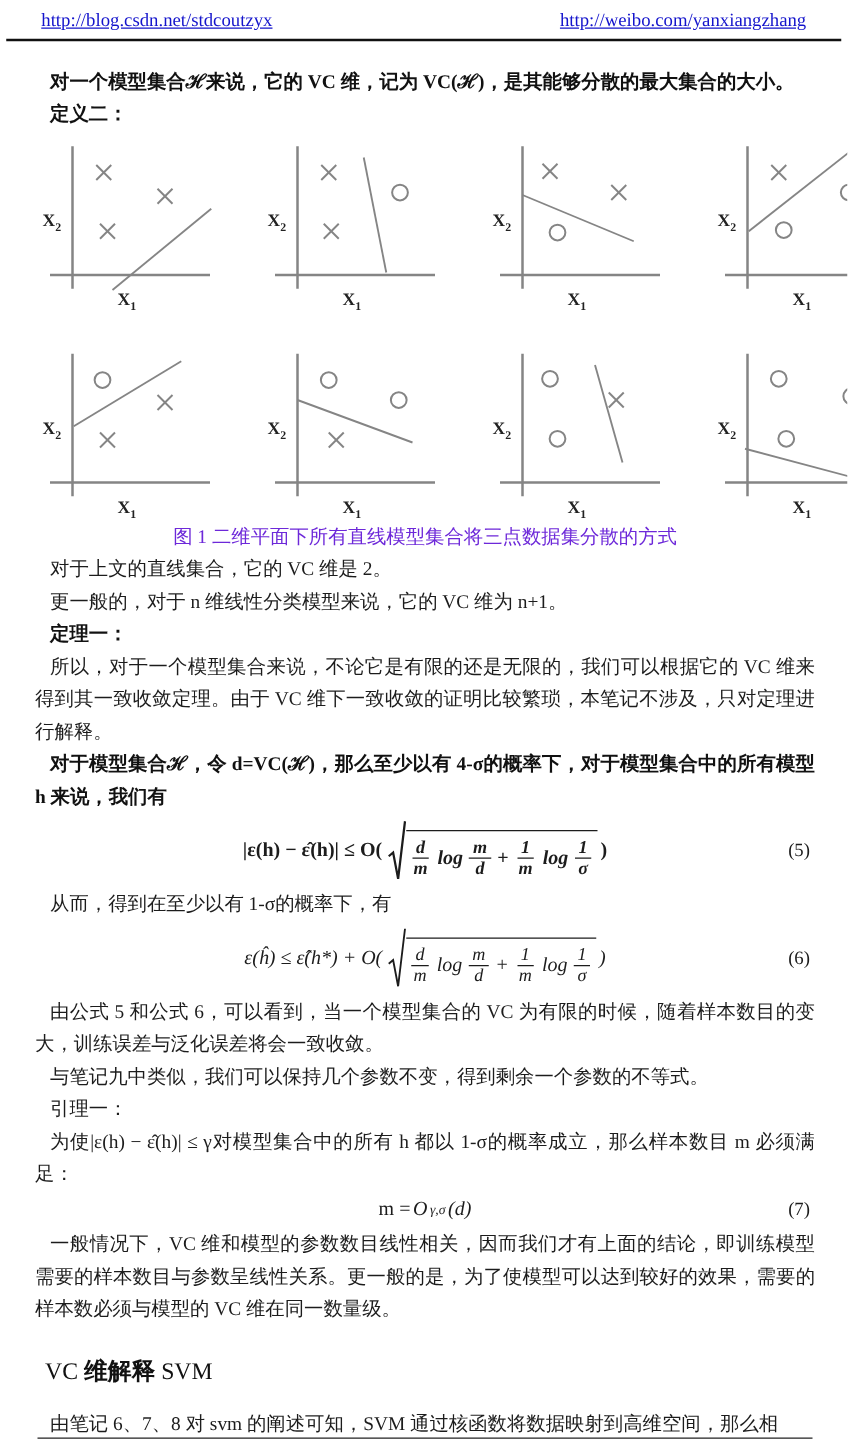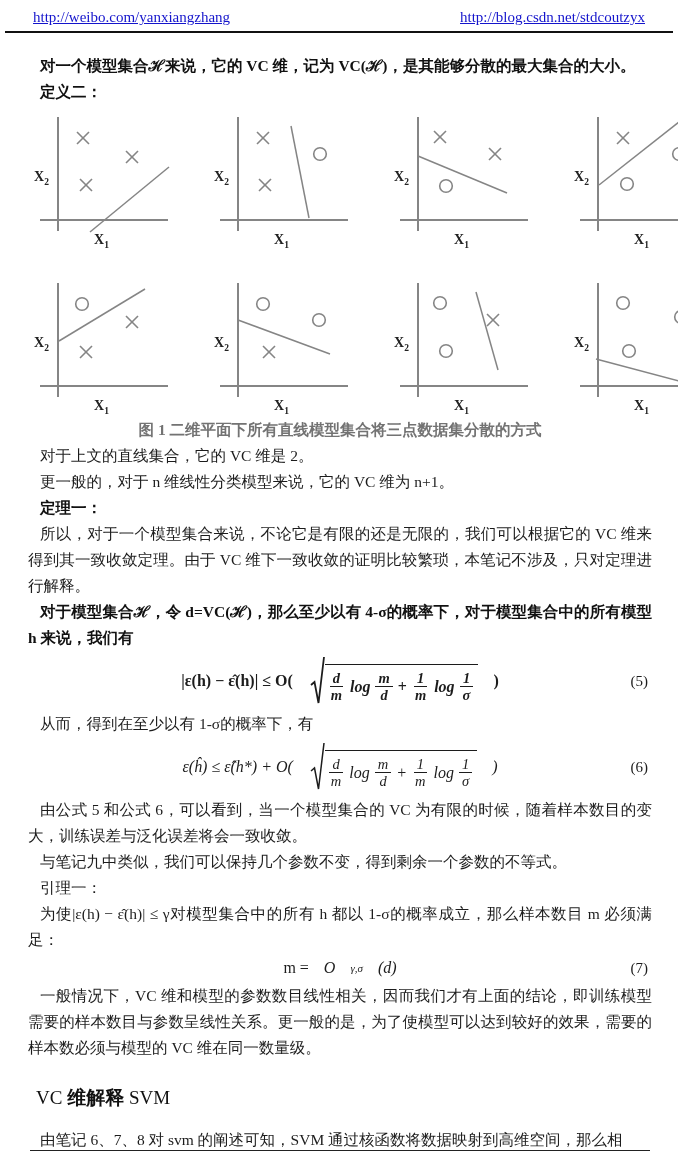--- a/index.html
+++ b/index.html
@@ -12,45 +12,45 @@
   .hlink{color:#1414cc;text-decoration:underline;cursor:pointer;}
   .top-rule{margin:2px 5px 0 5px;border-top:2px solid #111;}
   .bottom-rule{position:absolute;bottom:3px;left:30px;right:28px;border-top:1.5px solid #222;}
   
   .content{padding:20px 26px 0 28px;font-size:15.5px;line-height:26px;text-align:justify;}
   .para{margin:0;text-indent:12px;}
   .bold{font-weight:bold;color:#111;}
   
   .figure-grid{display:grid;grid-template-columns:repeat(4,1fr);column-gap:2px;row-gap:6px;margin:6px 0 0 0;gap:28px;}
   .subplot{width:152px;height:138px;}
-  .caption{margin:2px 0 0 0;text-align:center;font-weight:bold;color:#737373;text-indent:0;}
+  .caption{margin:2px 0 0 0;text-align:center;font-weight:normal;color:#6d28d9;text-indent:0;}
   
   .formula{position:relative;text-align:center;margin:5px 0;}
-  .math{display:inline-flex;align-items:center;gap:15px;font-size:16px;justify-content:center;}
+  .math{display:inline-flex;align-items:center;gap:2px;font-size:16px;justify-content:center;}
   .bold-eq{font-weight:700;}
   .ital{font-style:italic;}
   .sqrt{display:inline-flex;align-items:flex-end;margin-left:2px;}
   .rtick{flex:none;display:block;}
   .rcontent{display:inline-flex;align-items:center;gap:5px;border-top:1.7px solid currentColor;padding:5px 5px 2px 3px;}
   .frac{display:inline-flex;flex-direction:column;align-items:center;line-height:1.15;font-size:14.5px;font-style:italic;}
   .frac .num{border-bottom:1.3px solid currentColor;padding:0 3px;}
   .frac .den{padding:0 3px;}
   .eq-num{position:absolute;right:4px;top:50%;transform:translateY(-50%);font-size:15px;font-weight:normal;font-style:normal;color:#1c1c1c;}
   sub.eqsub{font-size:11px;font-style:italic;}
   
   .section{margin:24px 0 16px 8px;font-size:19px;font-weight:normal;color:#111;}
 </style>
 </head>
 <body>
 
 <div class="page">
 
   <div class="header">
+    <a class="hlink" href="#">http://blog.csdn.net/stdcoutzyx</a>
     <a class="hlink" href="#">http://weibo.com/yanxiangzhang</a>
-    <a class="hlink" href="#">http://blog.csdn.net/stdcoutzyx</a>
   </div>
   <div class="top-rule"></div>
 
   <div class="content">
 
     <p class="para bold">对一个模型集合ℋ来说，它的 VC 维，记为 VC(ℋ)，是其能够分散的最大集合的大小。</p>
     <p class="para bold">定义二：</p>
 
     <div class="figure-grid">
       <div class="subplot"><svg viewBox="0 0 152 138" width="152" height="138">

